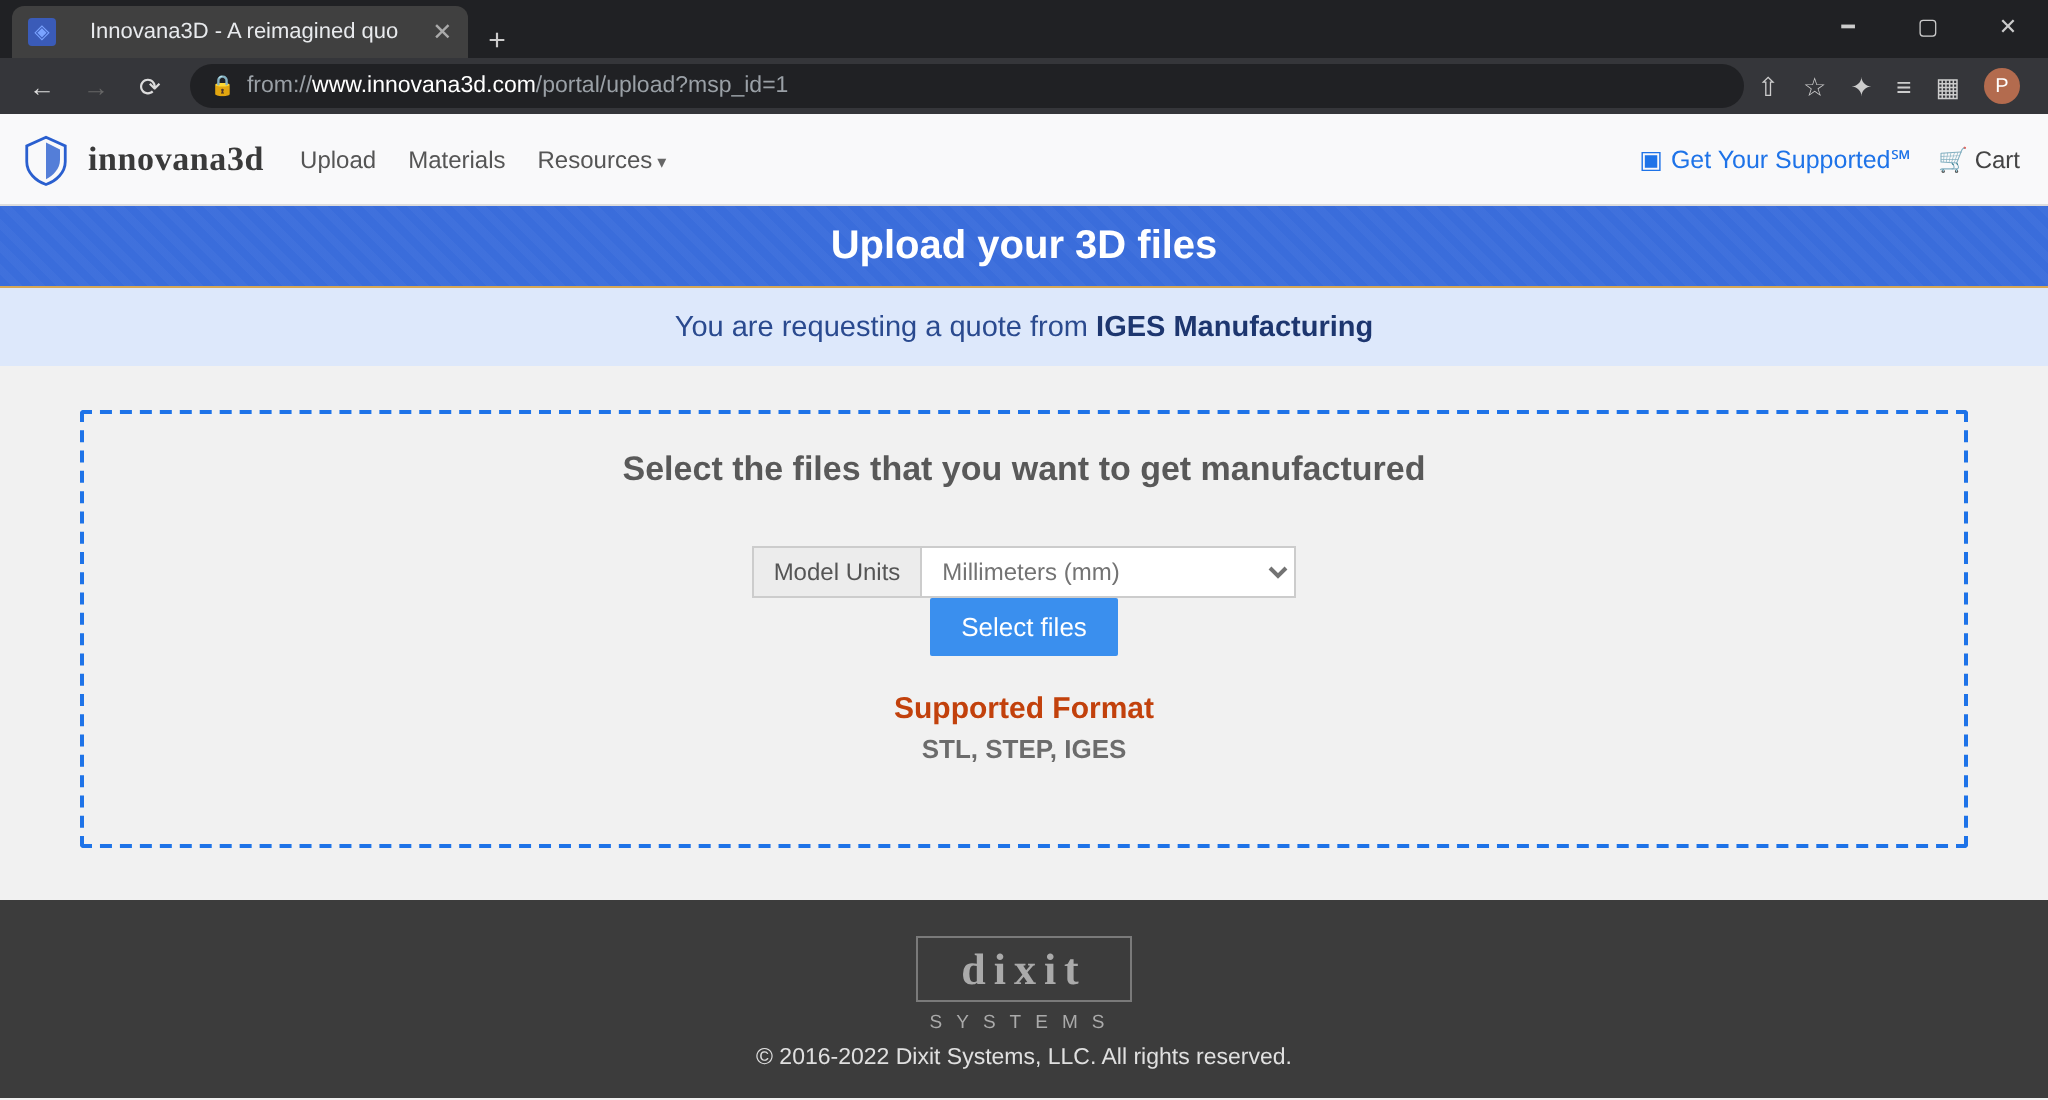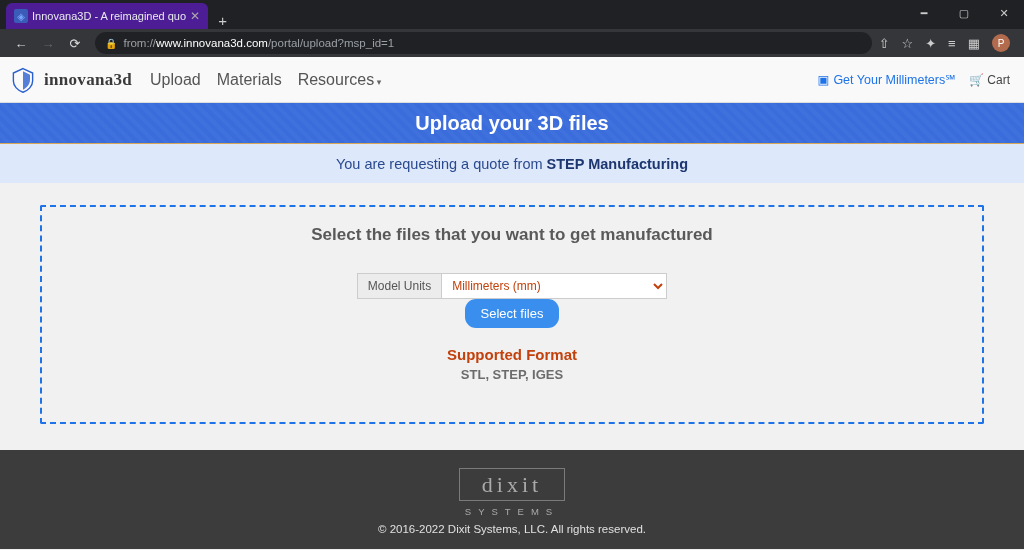--- a/index.html
+++ b/index.html
@@ -1,21 +1,21 @@
 <!DOCTYPE html>
 <html><head>
   <meta charset="utf-8">
   <style>
     * { margin: 0; padding: 0; box-sizing: border-box; font-family: "Segoe UI", Arial, sans-serif; }
     body { width: 1024px; height: 550px; background: #f1f1f1; overflow: hidden; }
 
     
     .browser-chrome { background: #202124; }
     .tab-strip { height: 29px; display: flex; align-items: flex-end; padding-left: 6px; }
-    .tab { height: 26px; background: #4c1d95; color: #ddd; border-radius: 6px 6px 0 0; display: flex; align-items: center; padding: 0 8px; font-size: 11px; gap: 4px; min-width: 185px; }
+    .tab { height: 26px; background: #404040; color: #ddd; border-radius: 6px 6px 0 0; display: flex; align-items: center; padding: 0 8px; font-size: 11px; gap: 17px; min-width: 185px; }
     .tab-favicon { width: 14px; height: 14px; background: #3a5bb8; border-radius: 2px; display:flex;align-items:center;justify-content:center; }
     .tab-favicon::before { content:"◈"; color:#7aa3ff; font-size:10px; }
     .tab-title { flex: 1; white-space: nowrap; overflow: hidden; text-overflow: ellipsis; color:#e8eaed; }
     .tab-close { color: #aaa; font-size: 12px; cursor: pointer; }
     .new-tab { color: #ccc; font-size: 15px; padding: 0 10px; cursor: pointer; }
     .toolbar { height: 28px; background: #35363a; display: flex; align-items: center; padding: 0 8px; gap: 1px; }
     .nav-btn { width: 26px; height: 26px; display: flex; align-items: center; justify-content: center; color: #ddd; font-size: 13px; cursor: pointer; }
     .nav-btn.disabled { color: #666; }
     .address-bar { flex: 1; height: 22px; background: #202124; border-radius: 12px; display: flex; align-items: center; padding: 0 10px; margin: 0 6px; gap: 6px; }
     .lock-icon { color: #9aa0a6; font-size: 10px; }
@@ -27,21 +27,21 @@
     .window-controls { position:absolute; top:0; right:0; display:flex; }
     .win-btn { width:40px;height:26px;display:flex;align-items:center;justify-content:center;color:#ccc;font-size:11px;cursor:pointer; }
 
     
     .app-header { height: 46px; background: #f9f9fa; display: flex; align-items: center; padding: 0 14px 0 8px; border-bottom: 1px solid #ddd; }
     .logo-wrap { display:flex; align-items:center; gap:6px; }
     .logo-mark { width:30px;height:30px; display:flex;align-items:center;justify-content:center; }
     .logo-mark svg { width:28px;height:28px; }
     .brand { font-family: Georgia, serif; font-weight: 600; font-size: 17px; color: #3a3a3a; letter-spacing: 0.3px; text-transform: lowercase; }
     .nav { display: flex; gap: 16px; margin-left: 18px; }
-    .nav a { color: #555; text-decoration: none; font-size: 16px; }
+    .nav a { color: #555; text-decoration: none; font-size: 12px; }
     .nav a.dd::after { content:" ▾"; font-size:9px; color:#666; }
     .header-right { margin-left:auto; display:flex; align-items:center; gap:14px; }
     .quickquote { color:#1e73e8; font-size:12.5px; text-decoration:none; display:flex;align-items:center;gap:4px; }
     .quickquote .qq-icon { color:#1e73e8; }
     .cart { font-size:12px; color:#444; display:flex; align-items:center; gap:3px; }
 
     
     .hero { height: 40px; background: linear-gradient(0deg, rgba(60,110,220,0.88), rgba(60,110,220,0.88)),
               repeating-linear-gradient(45deg, #2c64d4 0 4px, #5784df 4px 8px);
             display:flex; align-items:center; justify-content:center; }
@@ -49,28 +49,28 @@
 
     .banner { background:#dde8fb; color:#2a4a8f; height:40px; border-top:1px solid #d6a756; display:flex;align-items:center;justify-content:center; font-size:14.5px; }
     .banner b { color:#1d366f; }
 
     
     .content-wrap { padding:22px 40px 0; }
     .dropzone { border: 2px dashed #1e73e8; border-radius: 2px; padding: 18px 0 40px; text-align:center; background:#fff0; }
     .dz-heading { color:#595959; font-size:17px; font-weight:600; margin-top: 0; margin-bottom: 28px; }
     .units-row { display:inline-flex; align-items:flex-end; }
     .units-label { background:#ececec; border:1px solid #ccc; padding:5px 10px; font-size:12px; color:#555; border-right:none; }
-    .units-select { border:1px solid #ccc; padding:4px 6px; font-size:12px; color:#c2410c; width:226px; background:#fff; text-align:left; }
-    .select-btn { display:inline-block; background:#3a8fee; color:#fff; padding:7px 16px; font-size:13px; border-radius:11px; border:none; cursor:pointer; margin-bottom:18px; }
+    .units-select { border:1px solid #ccc; padding:4px 6px; font-size:12px; color:#737373; width:188px; background:#fff; text-align:left; }
+    .select-btn { display:inline-block; background:#3a8fee; color:#fff; padding:7px 16px; font-size:13px; border-radius:1px; border:none; cursor:pointer; margin-bottom:18px; }
     .supported-h { font-size:15px; font-weight:700; color:#c2410c; margin-bottom:4px; }
     .supported-list { font-size:13px; color:#6c6c6c;font-weight:bold; }
 
     
     .footer { margin-top:26px; background:#3c3c3c; padding:18px 0 14px; text-align:center; color:#ddd; }
-    .dixit-box { display:inline-block; border:1px solid #7a7a7a; padding:3px 22px 2px; margin-bottom:4px; position:relative; }
+    .dixit-box { display:inline-block; border:1px solid #7a7a7a; padding:3px 22px 2px; margin-bottom:4px; position:relative;font-weight:bold; }
     .dixit-text { font-family: Georgia, serif; font-size:22px; letter-spacing:4px; color:#aaa; }
     .dixit-sub { font-size:9.5px; letter-spacing:7px; color:#aaa; margin-top:1px; }
     .copyright { font-size:11.5px; color:#e0e0e0; margin-top:6px; }
   </style>
 </head>
 <body>
 
 <div class="browser-chrome">
   <div class="window-controls">
     <div class="win-btn">━</div>
@@ -117,36 +117,36 @@
     <span class="brand">innovana3d</span>
   </div>
   <nav class="nav">
     <a href="#">Upload</a>
     <a href="#">Materials</a>
     <a href="#" class="dd">Resources</a>
   </nav>
   <div class="header-right">
     <a class="quickquote" href="#">
       <span class="qq-icon">▣</span>
-      <span>Get Your Millimeters℠</span>
+      <span>Get Your Supported℠</span>
     </a>
     <span class="cart">
       <span>🛒</span>
       <span>Cart</span>
     </span>
   </div>
 </div>
 
 <div class="hero">
   <h1 class="hero-title">Upload your 3D files</h1>
 </div>
 
 <div class="banner">
   <span>
-    <span>You are requesting a quote from </span><b>STEP Manufacturing</b>
+    <span>You are requesting a quote from </span><b>IGES Manufacturing</b>
   </span>
 </div>
 
 <div class="content-wrap">
   <div class="dropzone">
     <h2 class="dz-heading">Select the files that you want to get manufactured</h2>
     <div class="units-row">
       <span class="units-label">Model Units</span>
       <select class="units-select">
         <option>Millimeters (mm)</option>

